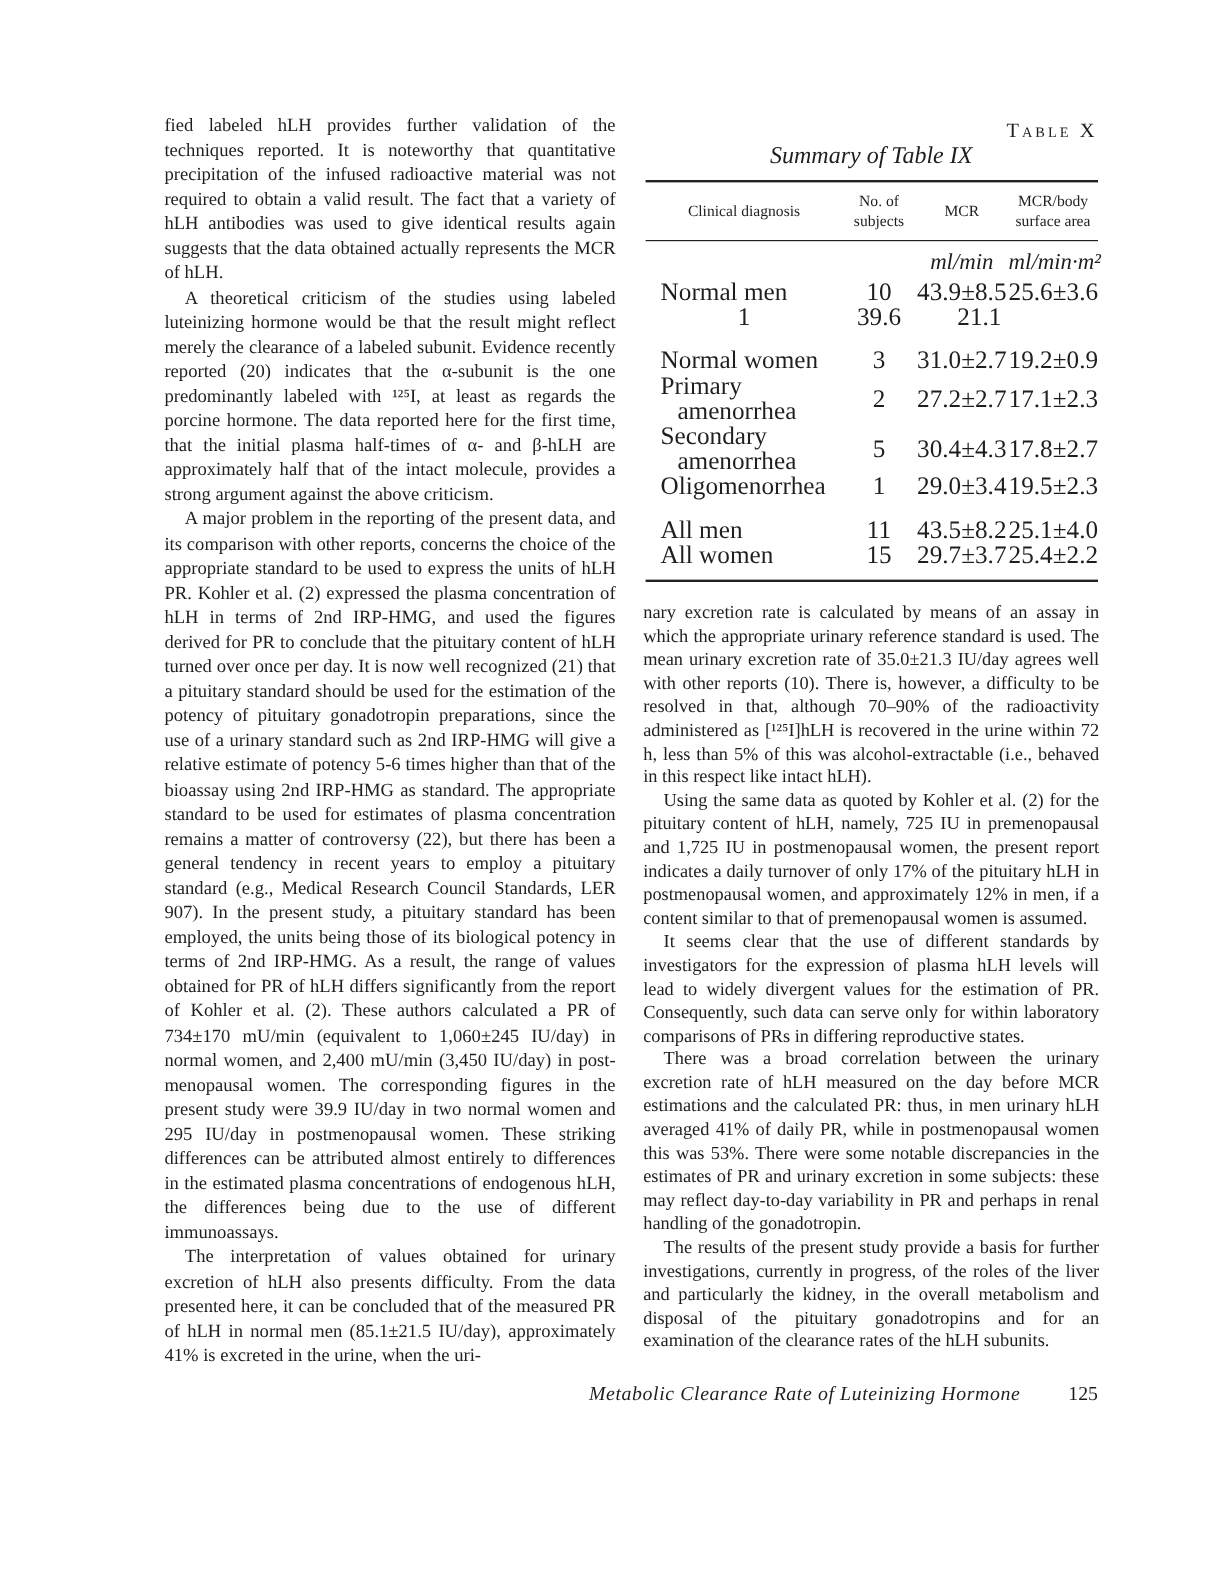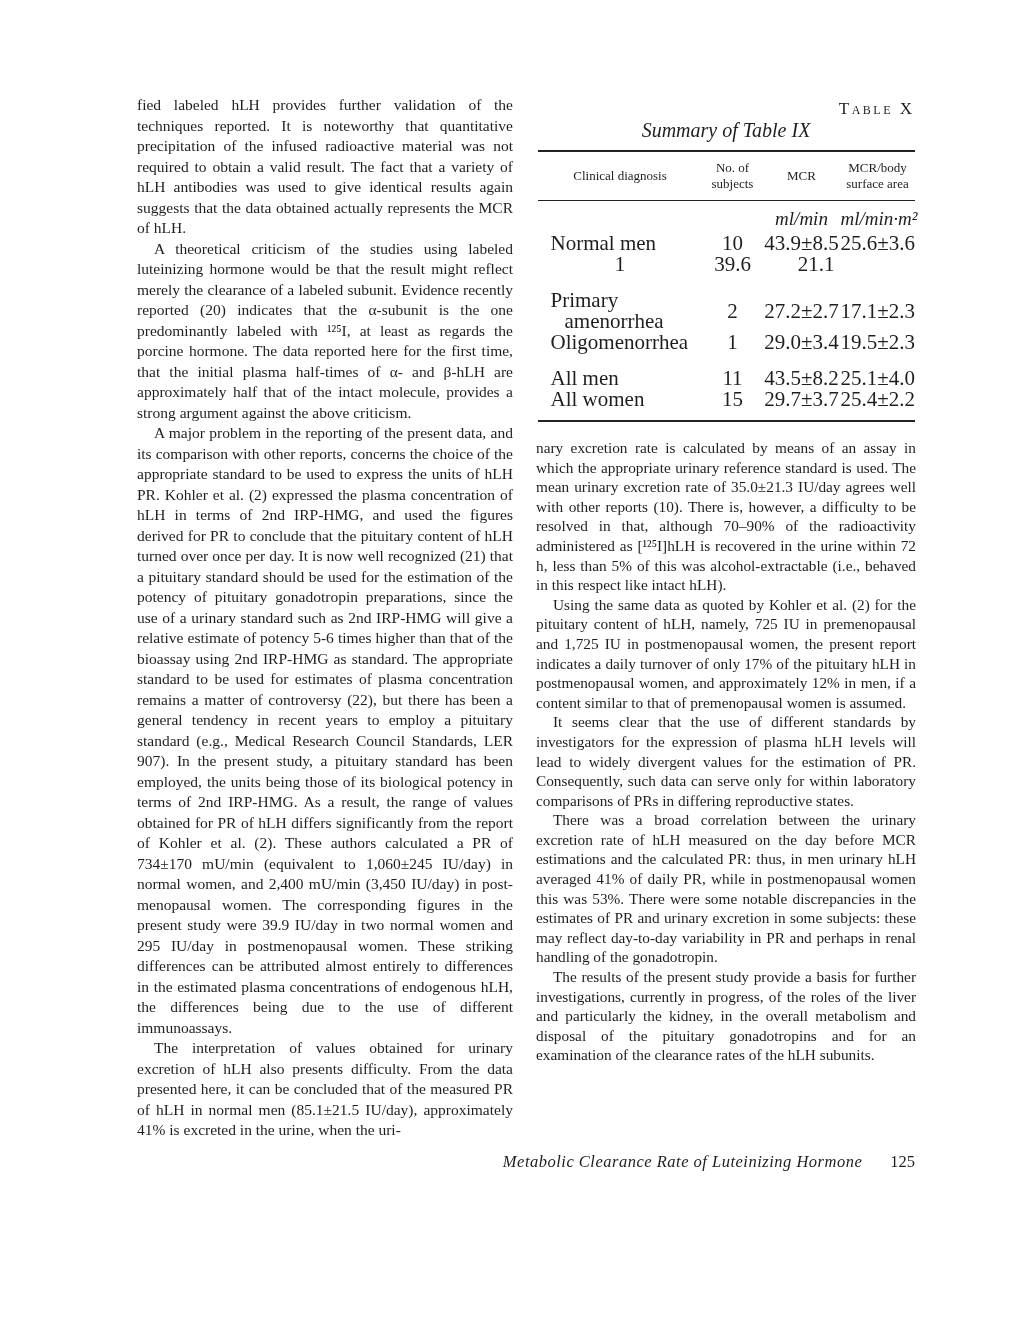--- a/index.html
+++ b/index.html
@@ -91,21 +91,21 @@
 
   
   .footer {
     position: absolute;
     top: 1152px;
     left: 137px;
     width: 778px;
     display: flex;
     justify-content: flex-end;
     align-items: flex-start;
-    gap: 28px;
+    gap: 40px;
   }
   .footer-title {
     font-style: italic;
     font-size: 16.5px;
     letter-spacing: 0.5px;
   }
   .footer-page {
     font-size: 16.5px;
   }
 </style>
@@ -157,24 +157,36 @@
             </div>
             <div class="trow" style="align-items:start;">
               <div class="td num">1</div>
               <div class="td mcr">39.6</div>
               <div class="td bsa">21.1</div>
             </div>
           </div>
 
           <div class="tgroup gap-before">
             <div class="trow">
+              <div class="td diag">Normal women</div>
+              <div class="td num">3</div>
+              <div class="td mcr">31.0±2.7</div>
+              <div class="td bsa">19.2±0.9</div>
+            </div>
+            <div class="trow">
               <div class="td diag">Primary amenorrhea</div>
               <div class="td num">2</div>
               <div class="td mcr">27.2±2.7</div>
               <div class="td bsa">17.1±2.3</div>
+            </div>
+            <div class="trow">
+              <div class="td diag">Secondary amenorrhea</div>
+              <div class="td num">5</div>
+              <div class="td mcr">30.4±4.3</div>
+              <div class="td bsa">17.8±2.7</div>
             </div>
             <div class="trow">
               <div class="td diag">Oligomenorrhea</div>
               <div class="td num">1</div>
               <div class="td mcr">29.0±3.4</div>
               <div class="td bsa">19.5±2.3</div>
             </div>
           </div>
 
           <div class="tgroup gap-before">

